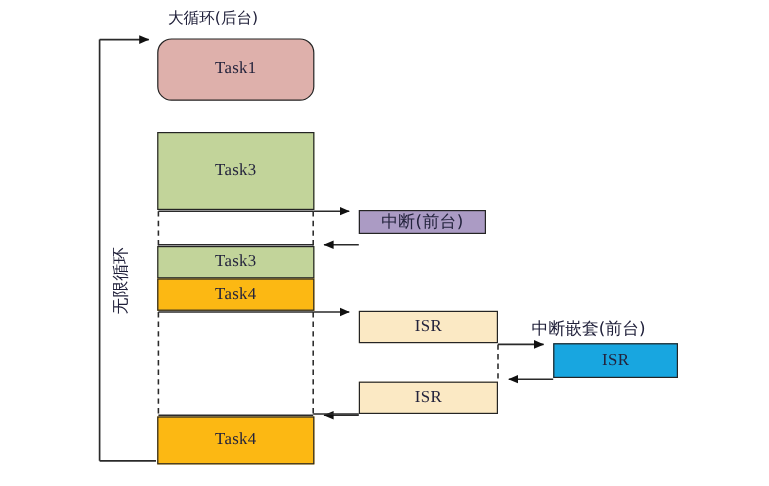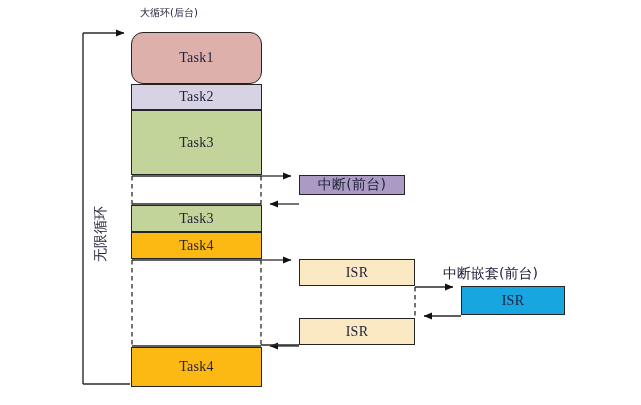--- a/index.html
+++ b/index.html
@@ -35,21 +35,21 @@
     display: flex;
     align-items: center;
     justify-content: center;
     font-size: 14px;
     letter-spacing: 0.3px;
     color: #23233c;
     white-space: nowrap;
   }
   .label {
     position: absolute;
-    font-size: 10px;
+    font-size: 13px;
     color: #20203a;
     white-space: nowrap;
     font-family: "Liberation Serif", "DejaVu Serif", serif;
   }
   .vlabel {
     position: absolute;
     font-size: 14px;
     color: #20203a;
     white-space: nowrap;
     transform-origin: 0 0;
@@ -65,21 +65,20 @@
 <div id="canvas">
 
   <div class="label cjk" style="left:140px; top:6px;">大循环(后台)</div>
 
   <div class="label cjk" style="left:443px; top:265px; font-size:14px;text-align:right;">中断嵌套(前台)</div>
 
   <div class="vlabel cjk" style="left:92px; top:262px;">无限循环</div>
 
   <div class="box" style="left:131px; top:32px; width:131px; height:52px; background:#deb0ab;border-radius:12px;">Task1</div>
 
-  <div class="box" style="left:131px; top:84px; width:131px; height:26px; background:#d8d3e4;">Task2</div>
 
   <div class="box" style="left:131px; top:110px; width:131px; height:65px; background:#c2d49a;">Task3</div>
 
   <div class="box" style="left:131px; top:205px; width:131px; height:27px; background:#c2d49a;">Task3</div>
 
   <div class="box" style="left:131px; top:232px; width:131px; height:27px; background:#fcb813;">Task4</div>
 
   <div class="box" style="left:131px; top:347px; width:131px; height:40px; background:#fcb813;">Task4</div>
 
   <div class="box cjk" style="left:299px; top:175px; width:106px; height:20px; background:#ab9bc4; font-size:14px;">中断(前台)</div>

